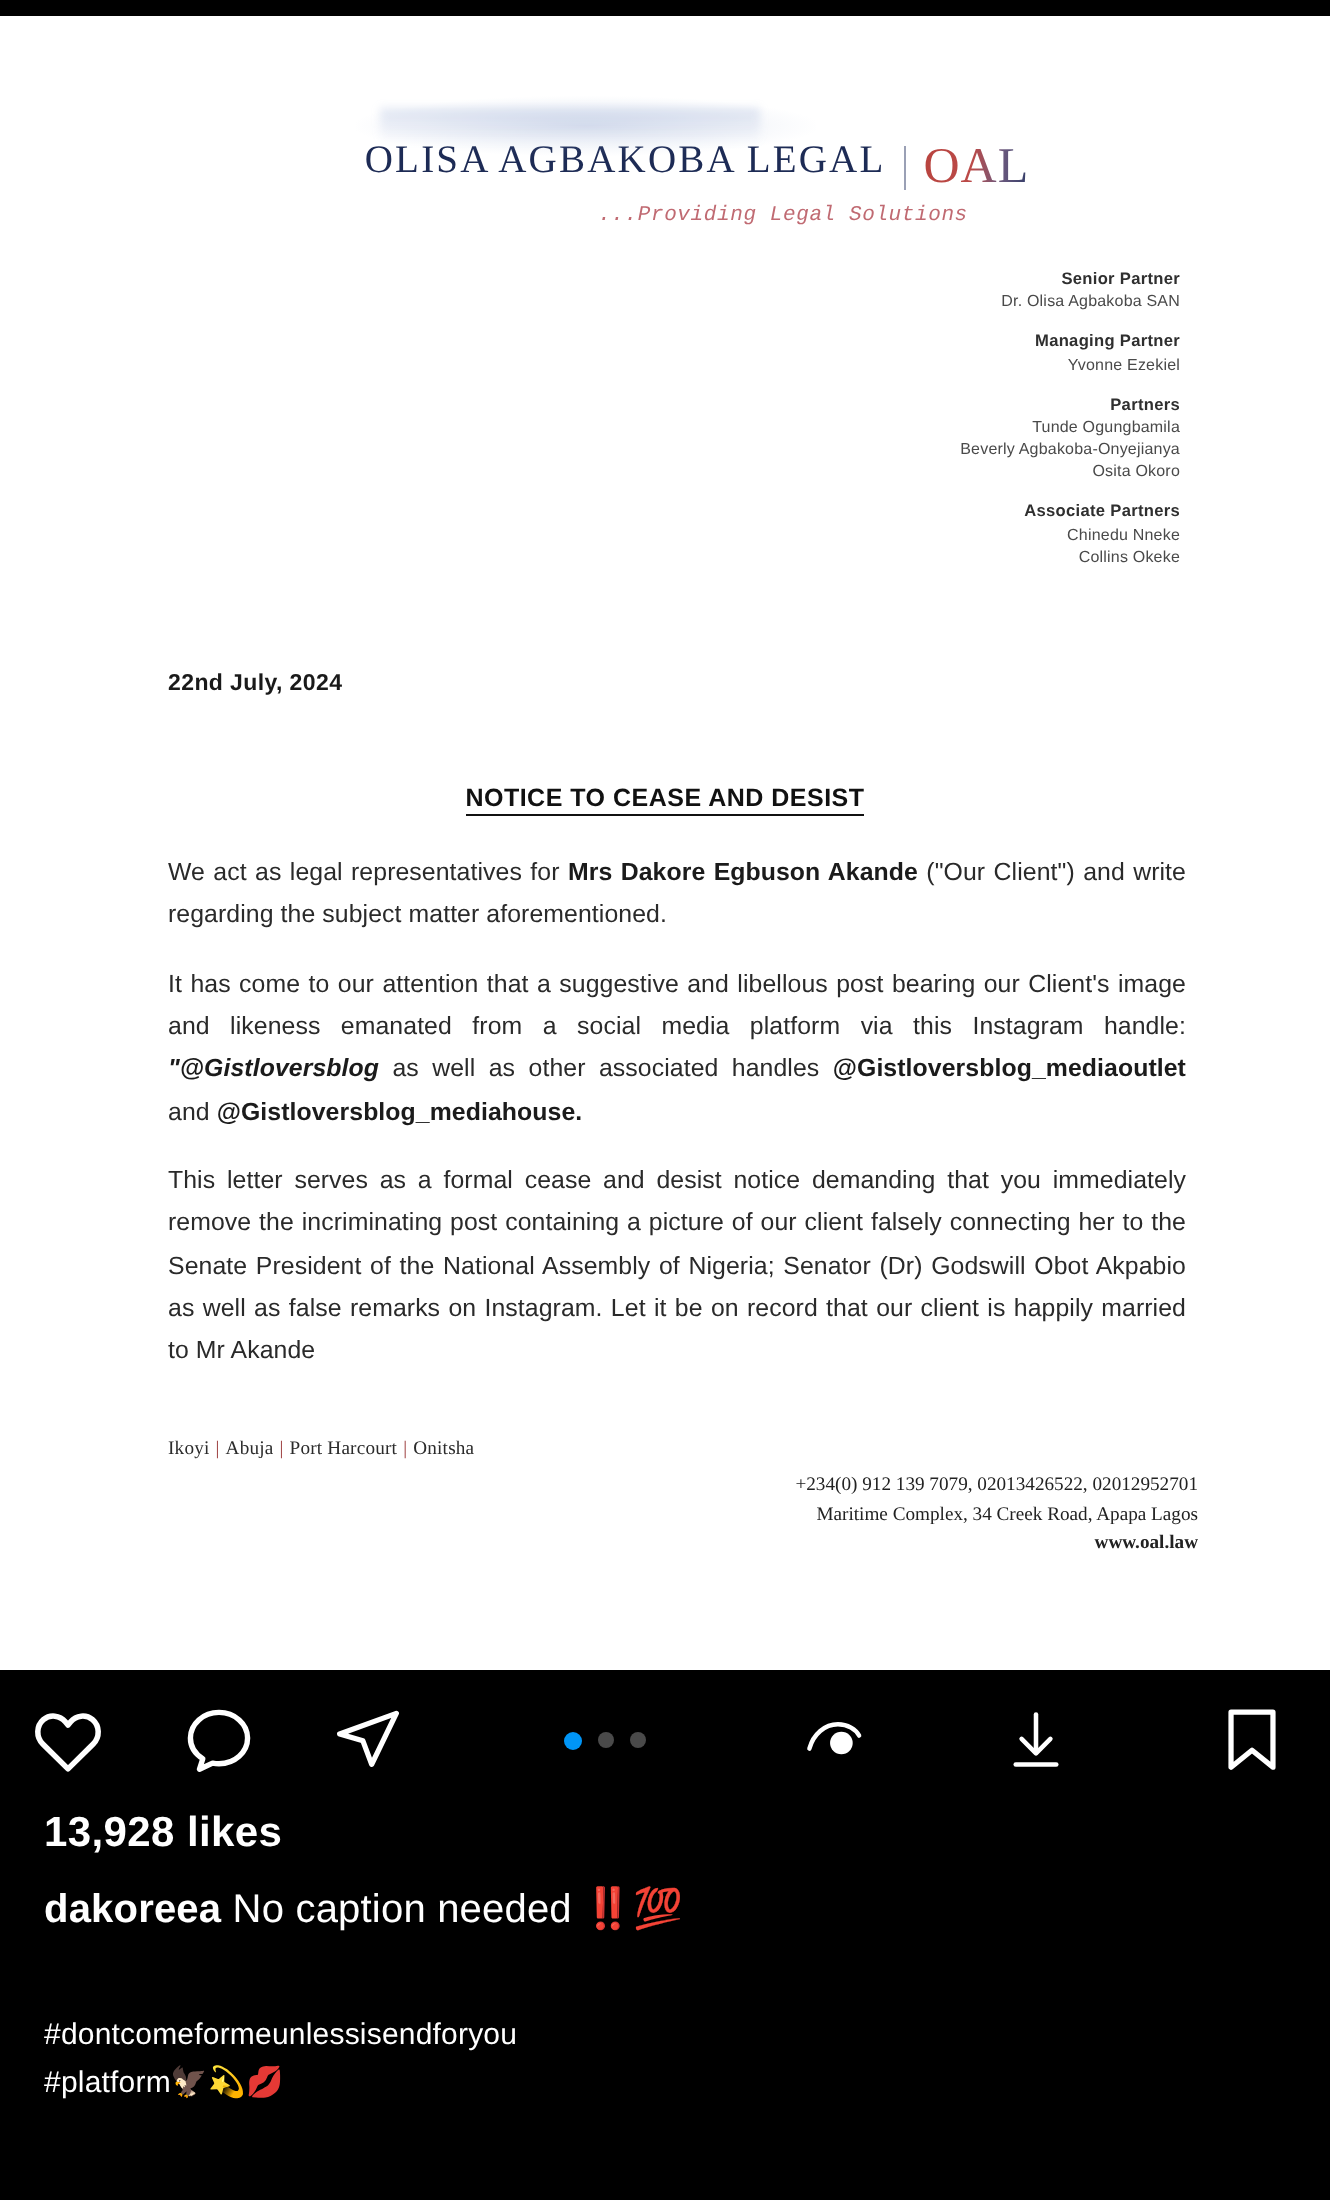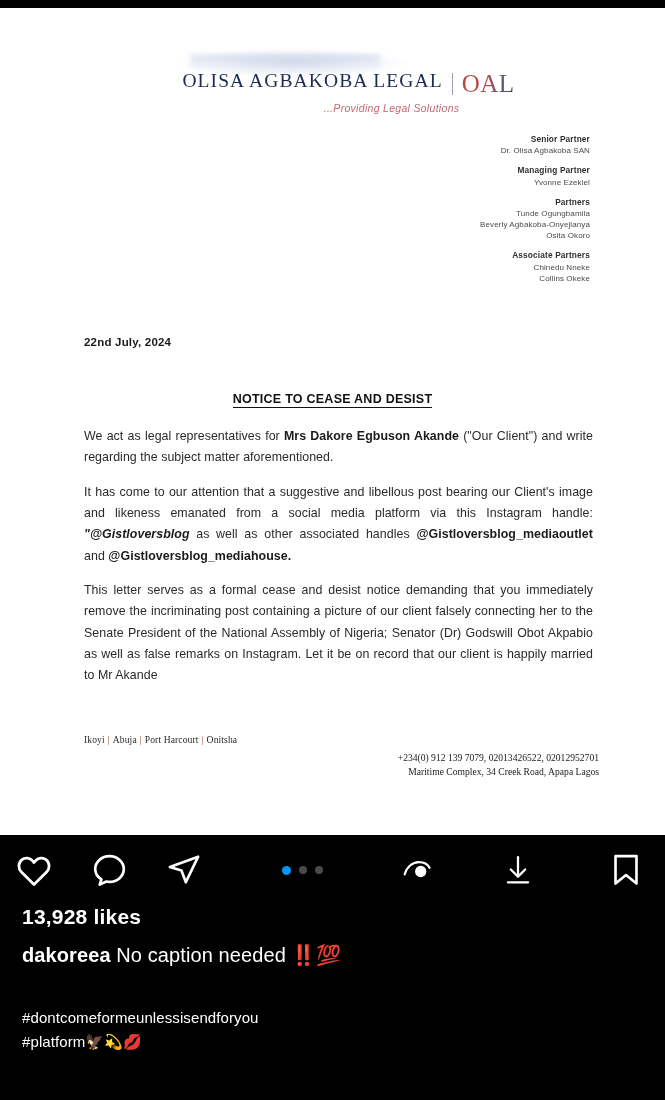--- a/index.html
+++ b/index.html
@@ -35,21 +35,21 @@
   .lh-divider {
     display:inline-block; width:1px; height:22px;
     background:#9aa0b5; margin:0 9px; position:relative; top:3px;
   }
   .lh-oal {
     font-size:25px; letter-spacing:0.5px; font-weight:400;
     background:linear-gradient(95deg,#b9443f 0%,#bb4a48 45%,#6c5a7e 72%,#2e3a66 100%);
     -webkit-background-clip:text; background-clip:text; color:transparent;
   }
   .lh-tagline {
-    text-align:center; font-family:Liberation Sans, sans-serif;
+    text-align:center; font-family:Liberation Mono, monospace;
     font-style:italic; font-size:10.5px; color:#c06a72;
     letter-spacing:0.3px; margin-top:4px; padding-left:118px;
   }
   .lh-smudge {
     position:absolute; left:178px; top:40px; width:230px; height:30px;
     background:radial-gradient(ellipse at 50% 50%, rgba(150,170,210,0.30), rgba(255,255,255,0) 72%);
     pointer-events:none;
   }
   .lh-smudge2 {
     position:absolute; left:190px; top:46px; width:190px; height:18px;
@@ -205,20 +205,21 @@
     <p>This letter serves as a formal cease and desist notice demanding that you immediately remove the incriminating post containing a picture of our client falsely connecting her to the Senate President of the National Assembly of Nigeria; Senator (Dr) Godswill Obot Akpabio as well as false remarks on Instagram. Let it be on record that our client is happily married to Mr Akande</p>
   </div>
 
   <div class="doc-footer">
     <div class="f-cities">
       <span>Ikoyi</span><span class="sep">|</span><span>Abuja</span><span class="sep">|</span><span>Port Harcourt</span><span class="sep">|</span><span>Onitsha</span>
     </div>
     <div class="f-right">
       <div>+234(0) 912 139 7079, 02013426522, 02012952701</div>
       <div>Maritime Complex, 34 Creek Road, Apapa Lagos</div>
+      <div class="f-web">www.oal.law</div>
     </div>
   </div>
 
 </div>
 
 <div class="ig">
   <div class="ig-actions">
 
     <span class="ic ic-heart">
       <svg width="36" height="33" viewBox="0 0 24 22" fill="none" stroke="#ffffff" stroke-width="1.85" stroke-linejoin="round">

